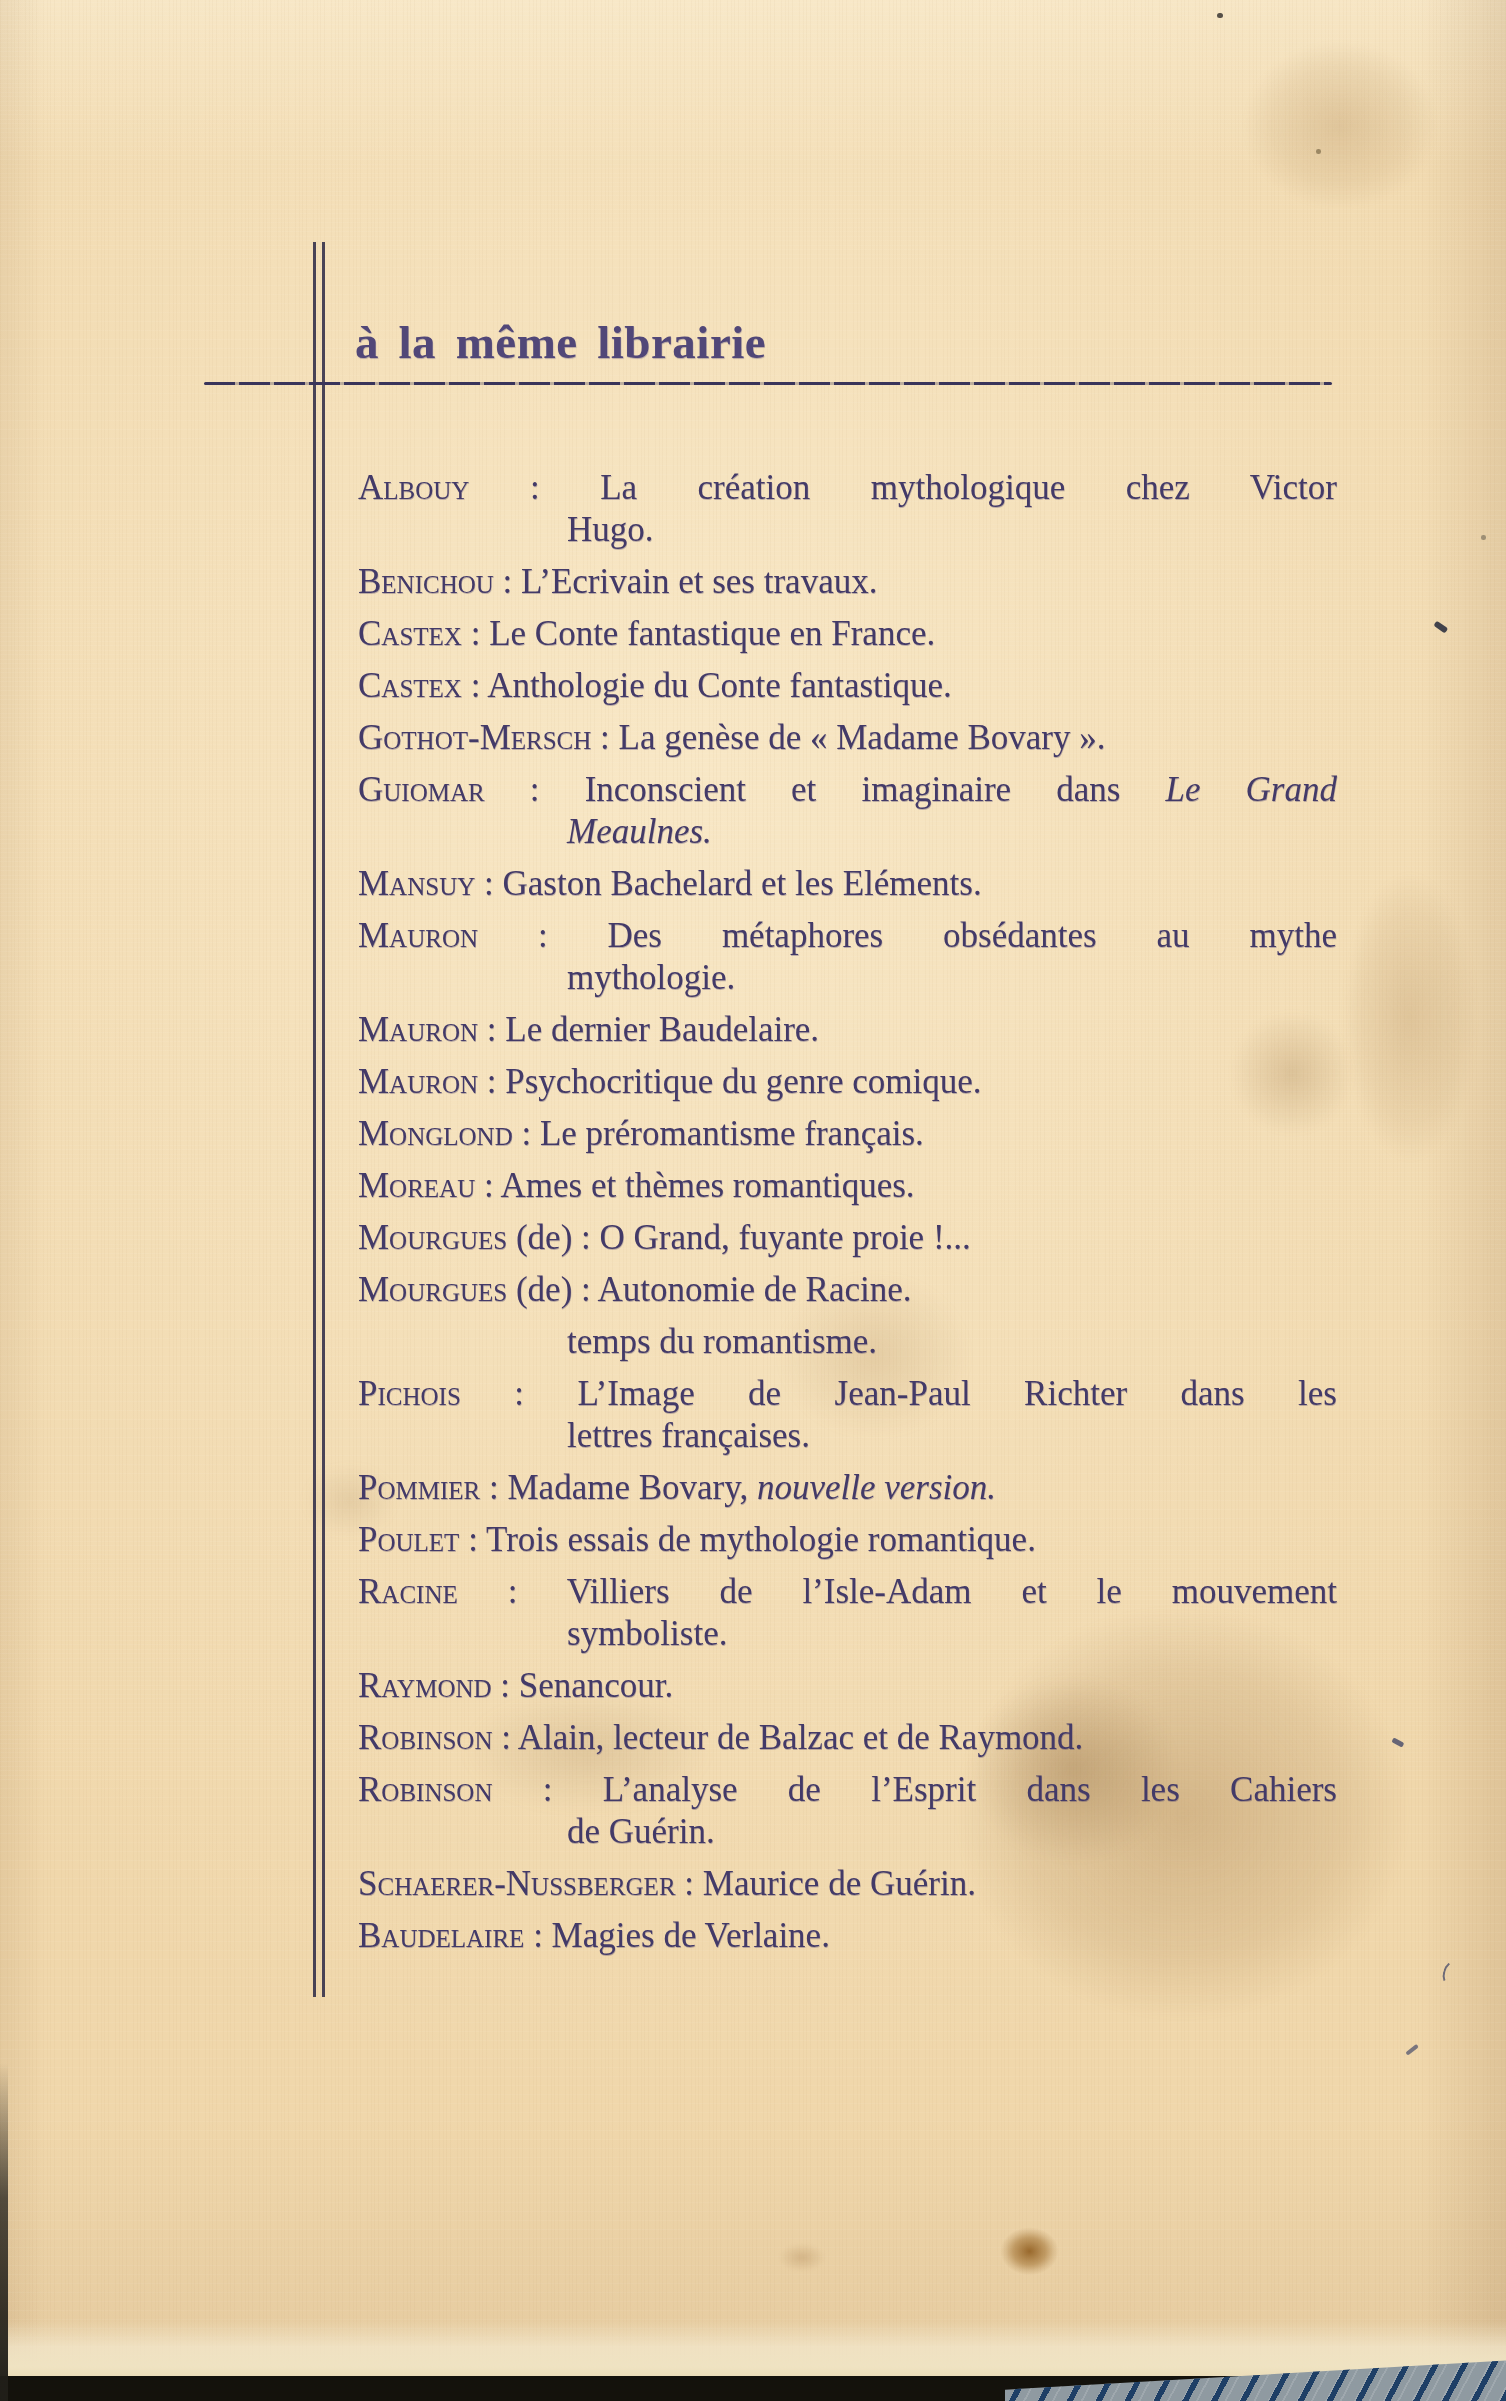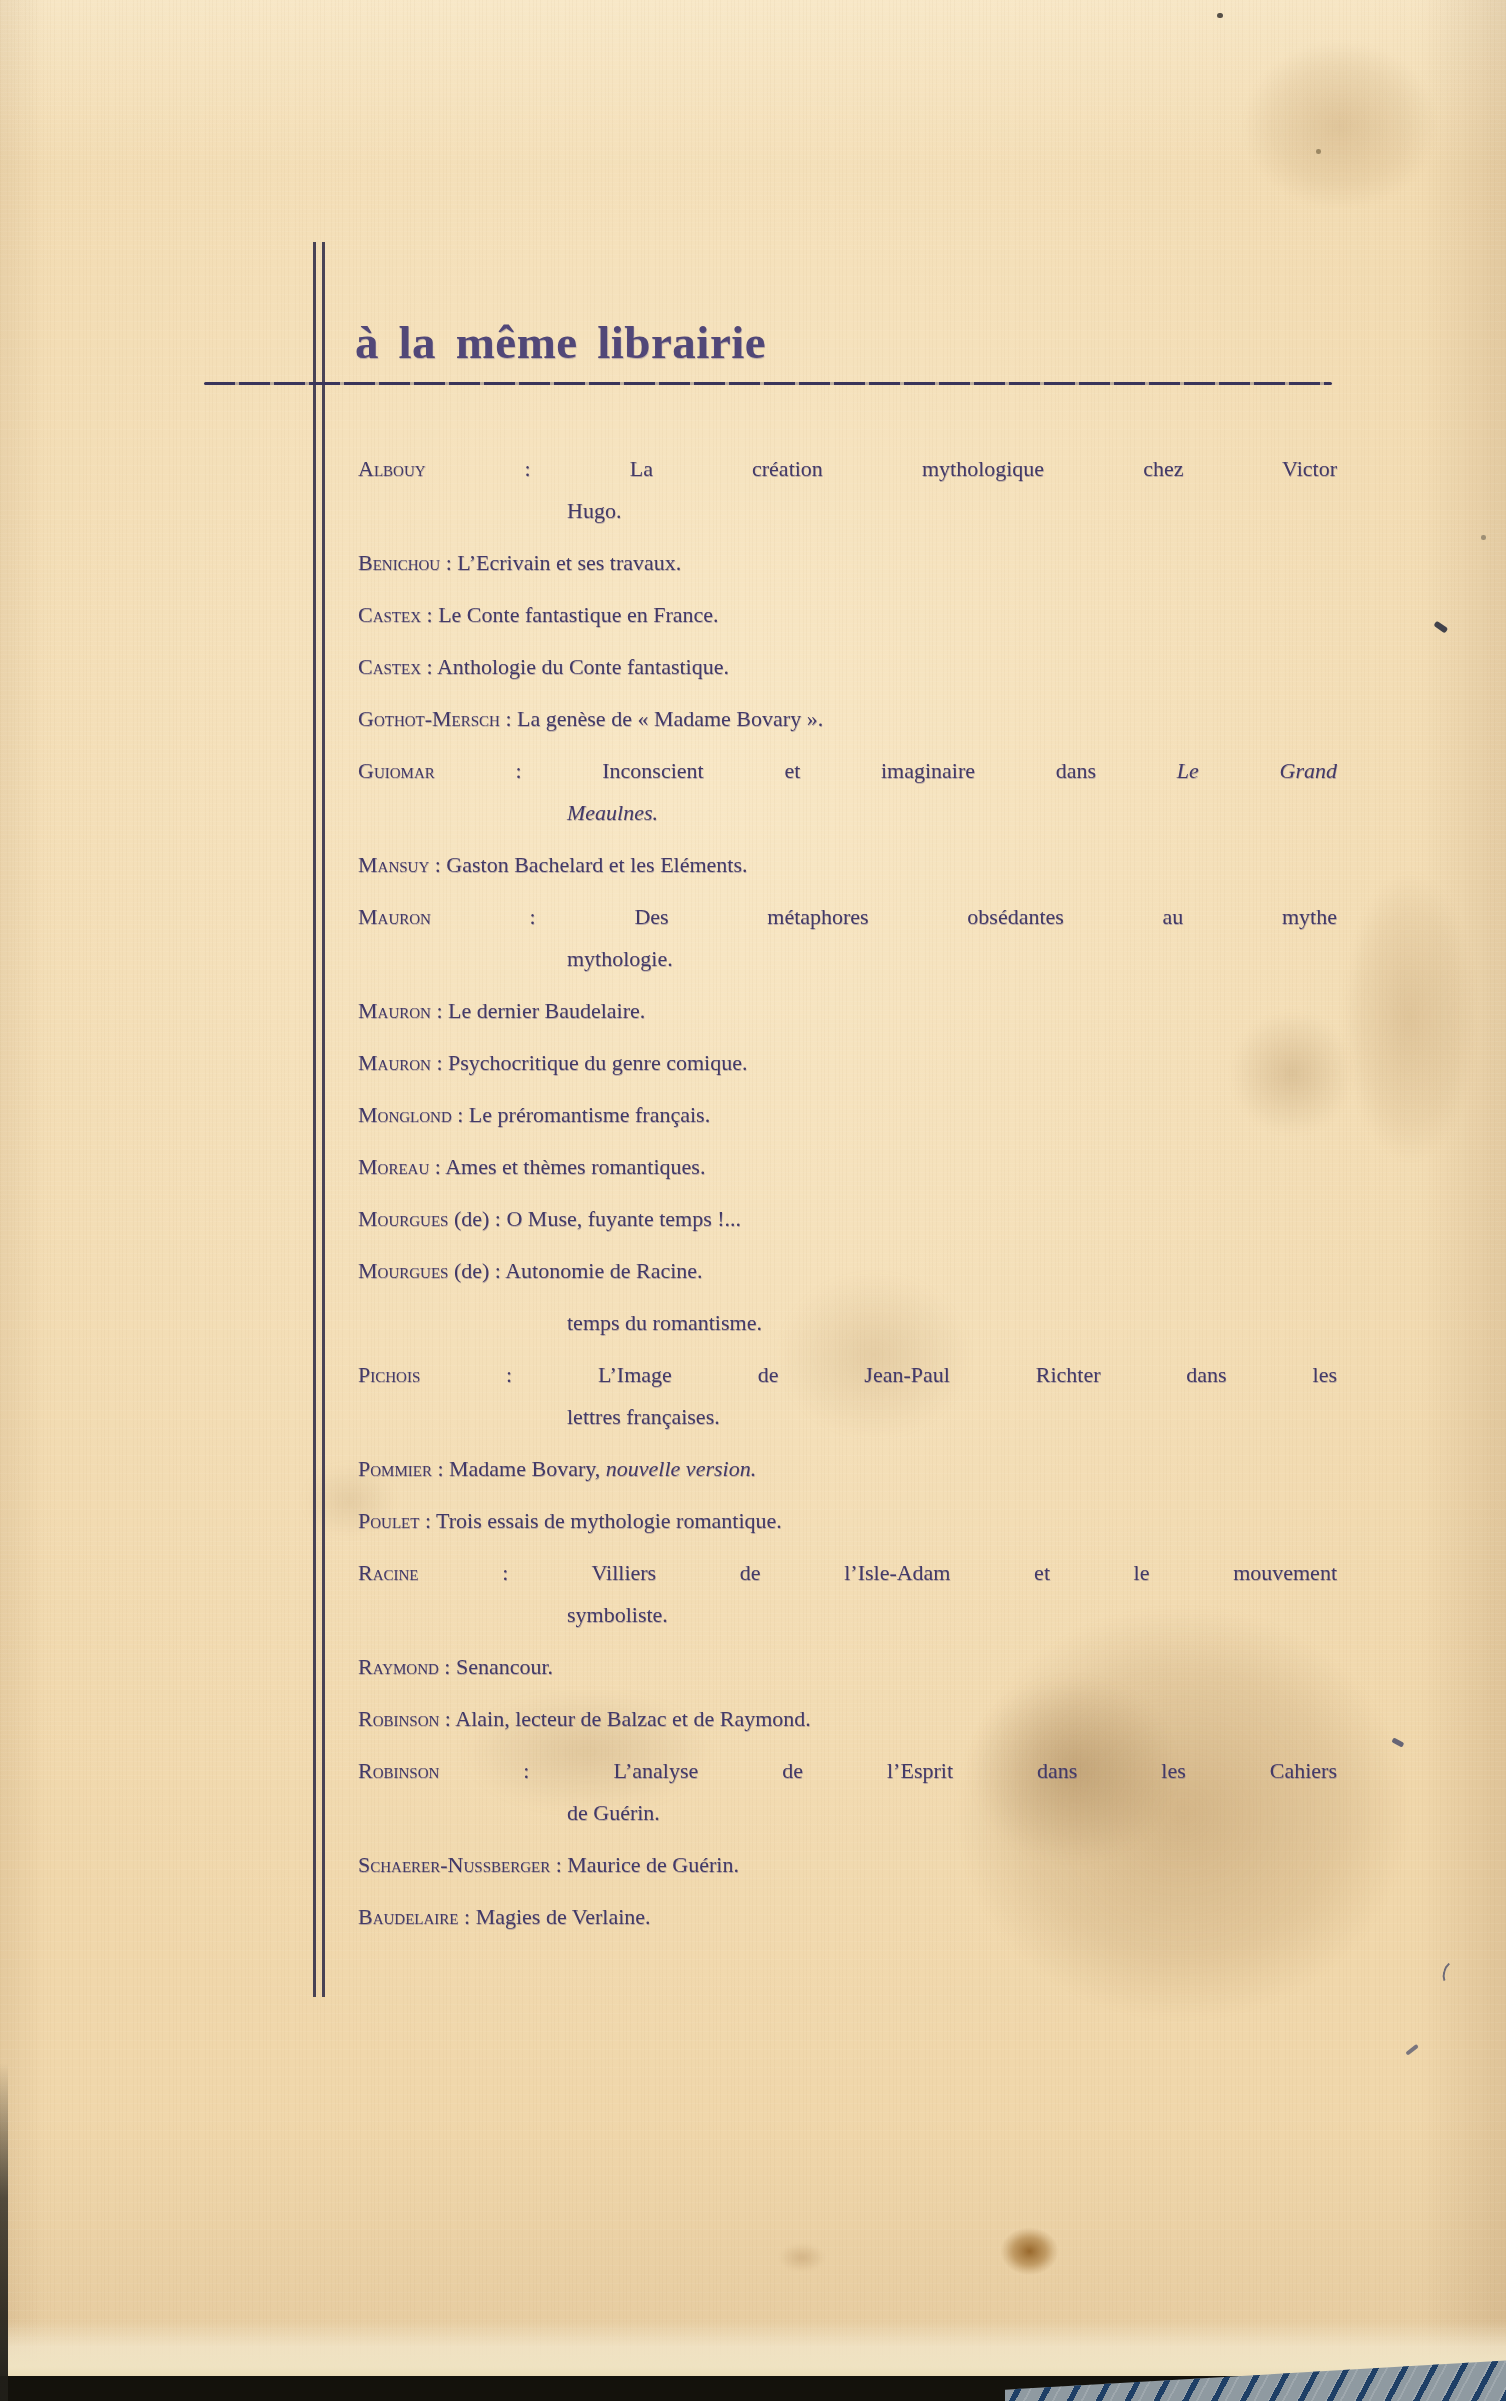--- a/index.html
+++ b/index.html
@@ -39,22 +39,22 @@
     position:absolute; left:204px; top:382px; width:1128px; height:2.7px; border-radius:1.8px;
     background:repeating-linear-gradient(90deg, #39345a 0 31px, rgba(57,52,90,.30) 31px 35px);
   }
   .header {
     position:absolute; left:355px; top:319px; line-height:47px;
     font-size:47px; font-weight:bold; color:#514778;
     word-spacing:7.3px; letter-spacing:0.5px;
     text-shadow:0.5px 0.5px 0.7px rgba(81,71,120,.35);
   }
   .list {
-    position:absolute; left:358px; top:448px; width:979px;
-    font-size:22px; color:#433a68;
+    position:absolute; left:358px; top:467px; width:979px;
+    font-size:35px; color:#433a68;
     text-shadow:0.5px 0.5px 0.6px rgba(66,57,106,.32);
   }
   .entry { margin-bottom:10px; }
   .line  { line-height:42px; }
   .line.justify { text-align:justify; text-align-last:justify; }
   .line.cont { padding-left:209px; }
   .author { font-variant:small-caps; }
   .run.it { font-style:italic; }
 
   .speck { position:absolute; pointer-events:none; }
@@ -140,21 +140,21 @@
       <div class="entry">
         <div class="line"><span class="author">Mauron</span><span class="sep"> : </span><span class="run">Psychocritique du genre comique.</span></div>
       </div>
       <div class="entry">
         <div class="line"><span class="author">Monglond</span><span class="sep"> : </span><span class="run">Le préromantisme français.</span></div>
       </div>
       <div class="entry">
         <div class="line"><span class="author">Moreau</span><span class="sep"> : </span><span class="run">Ames et thèmes romantiques.</span></div>
       </div>
       <div class="entry">
-        <div class="line"><span class="author">Mourgues</span><span class="aux"> (de)</span><span class="sep"> : </span><span class="run">O Muse, fuyante temps !...</span></div>
+        <div class="line"><span class="author">Mourgues</span><span class="aux"> (de)</span><span class="sep"> : </span><span class="run">O Grand, fuyante proie !...</span></div>
       </div>
       <div class="entry">
         <div class="line"><span class="author">Mourgues</span><span class="aux"> (de)</span><span class="sep"> : </span><span class="run">Autonomie de Racine.</span></div>
       </div>
       <div class="entry">
         <div class="line cont"><span class="run">temps du romantisme.</span></div>
       </div>
       <div class="entry">
         <div class="line justify"><span class="author">Pichois</span><span class="sep"> : </span><span class="run">L’Image de Jean-Paul Richter dans les</span></div>
         <div class="line cont"><span class="run">lettres françaises.</span></div>

